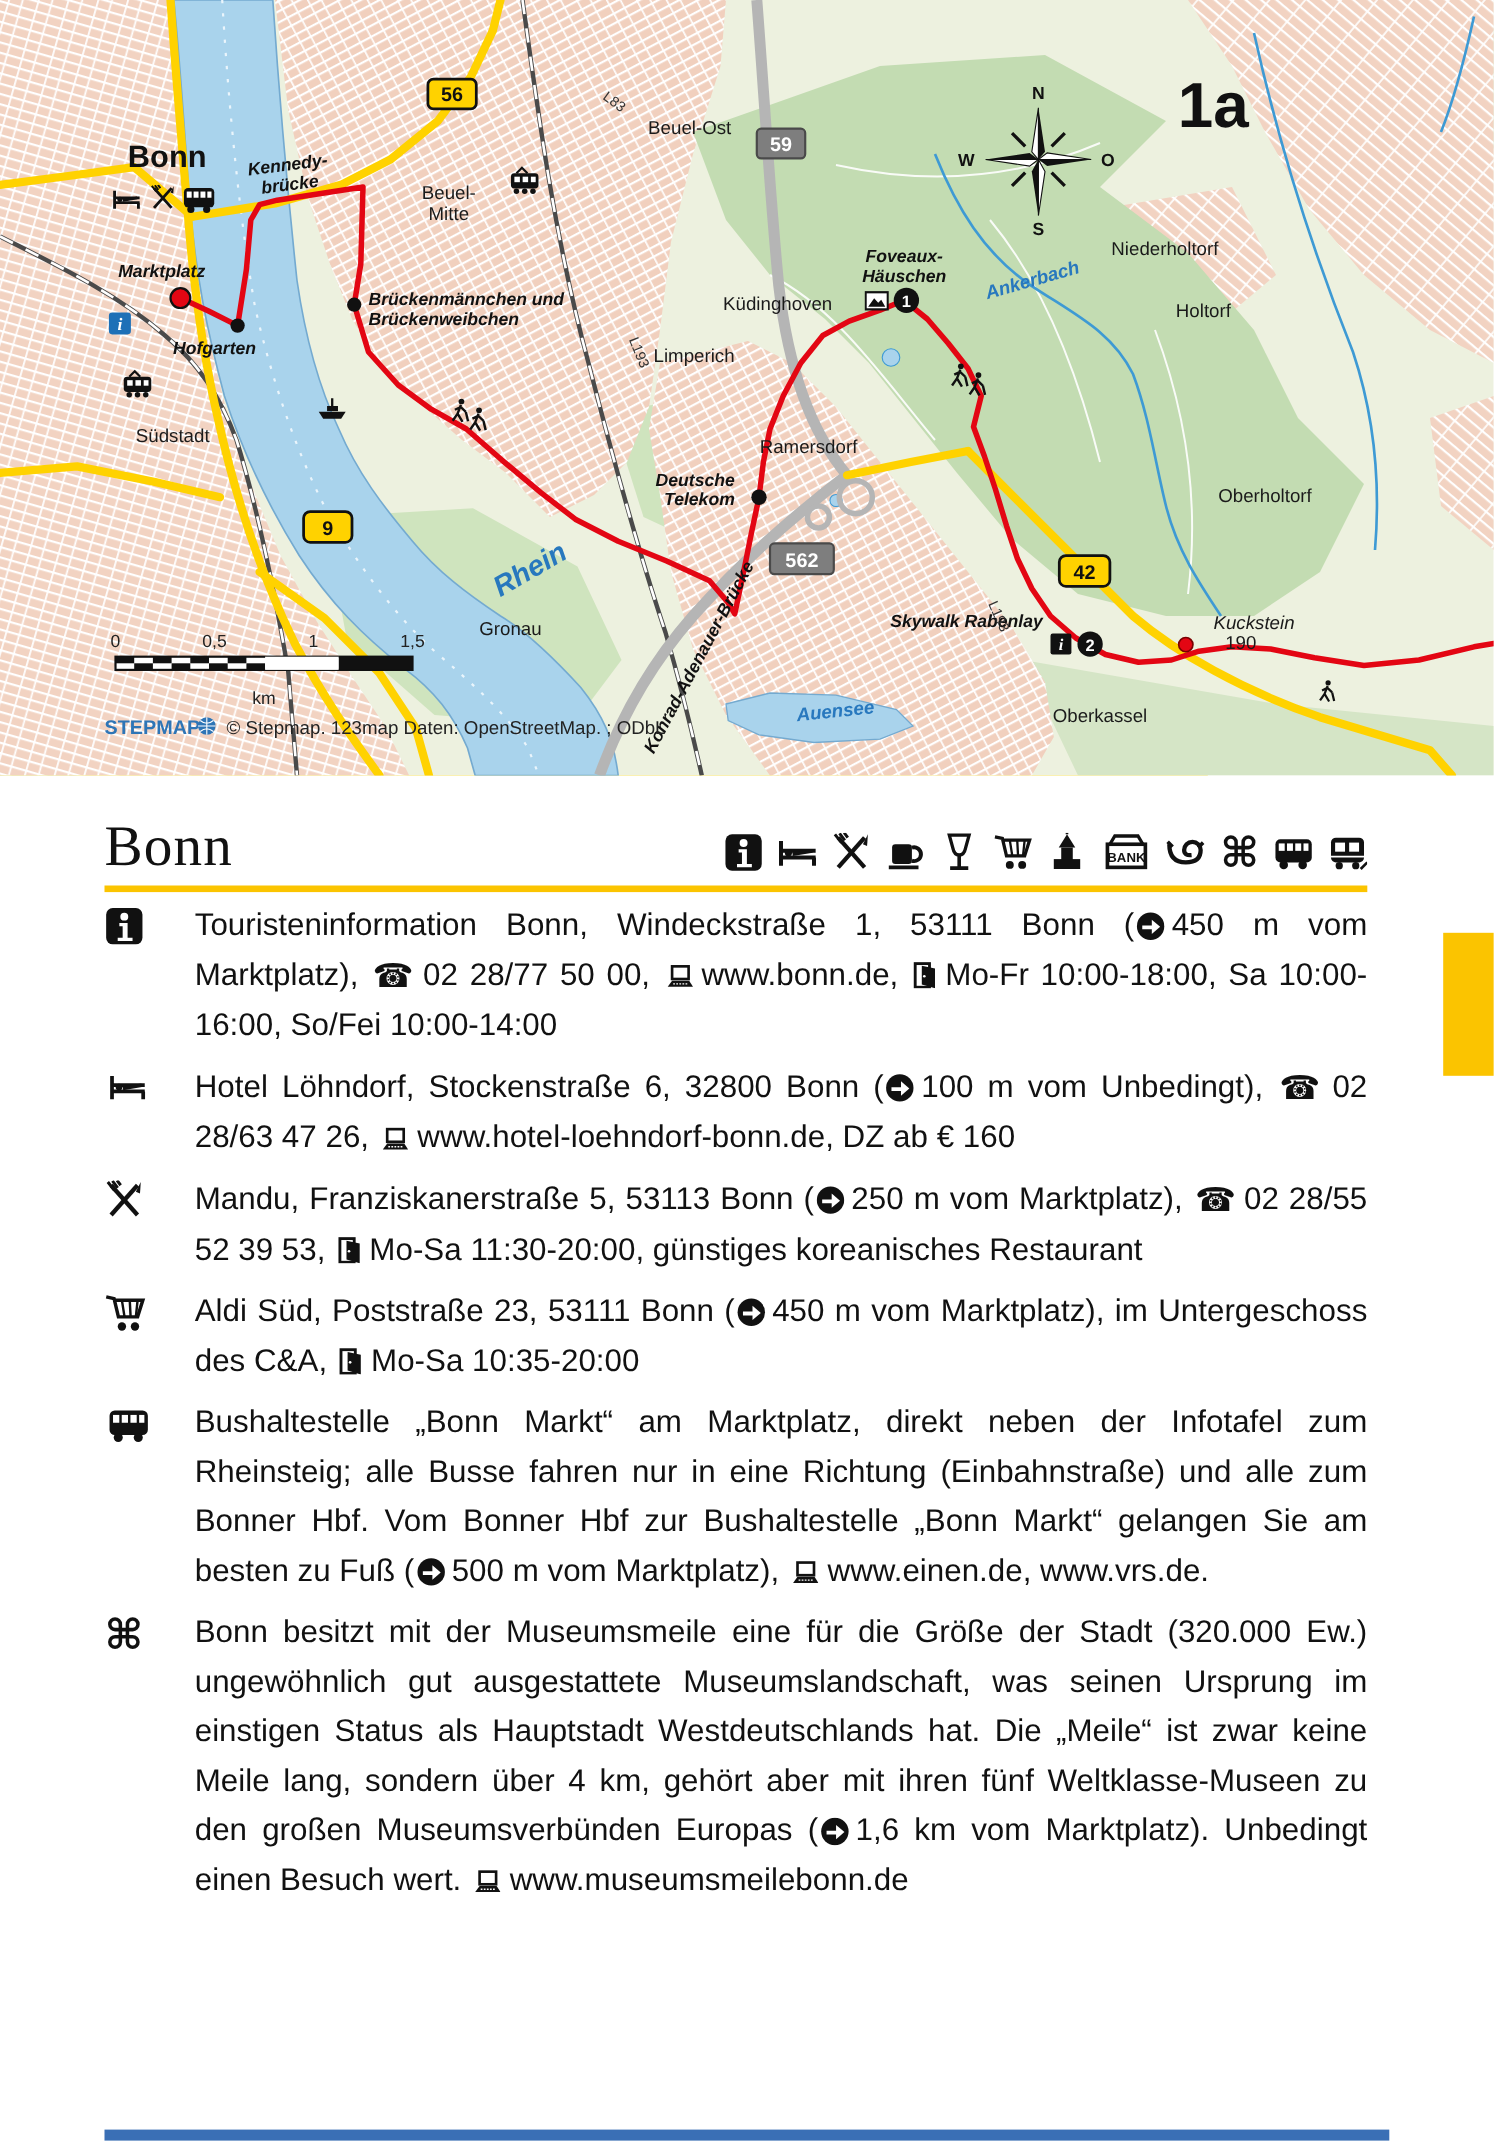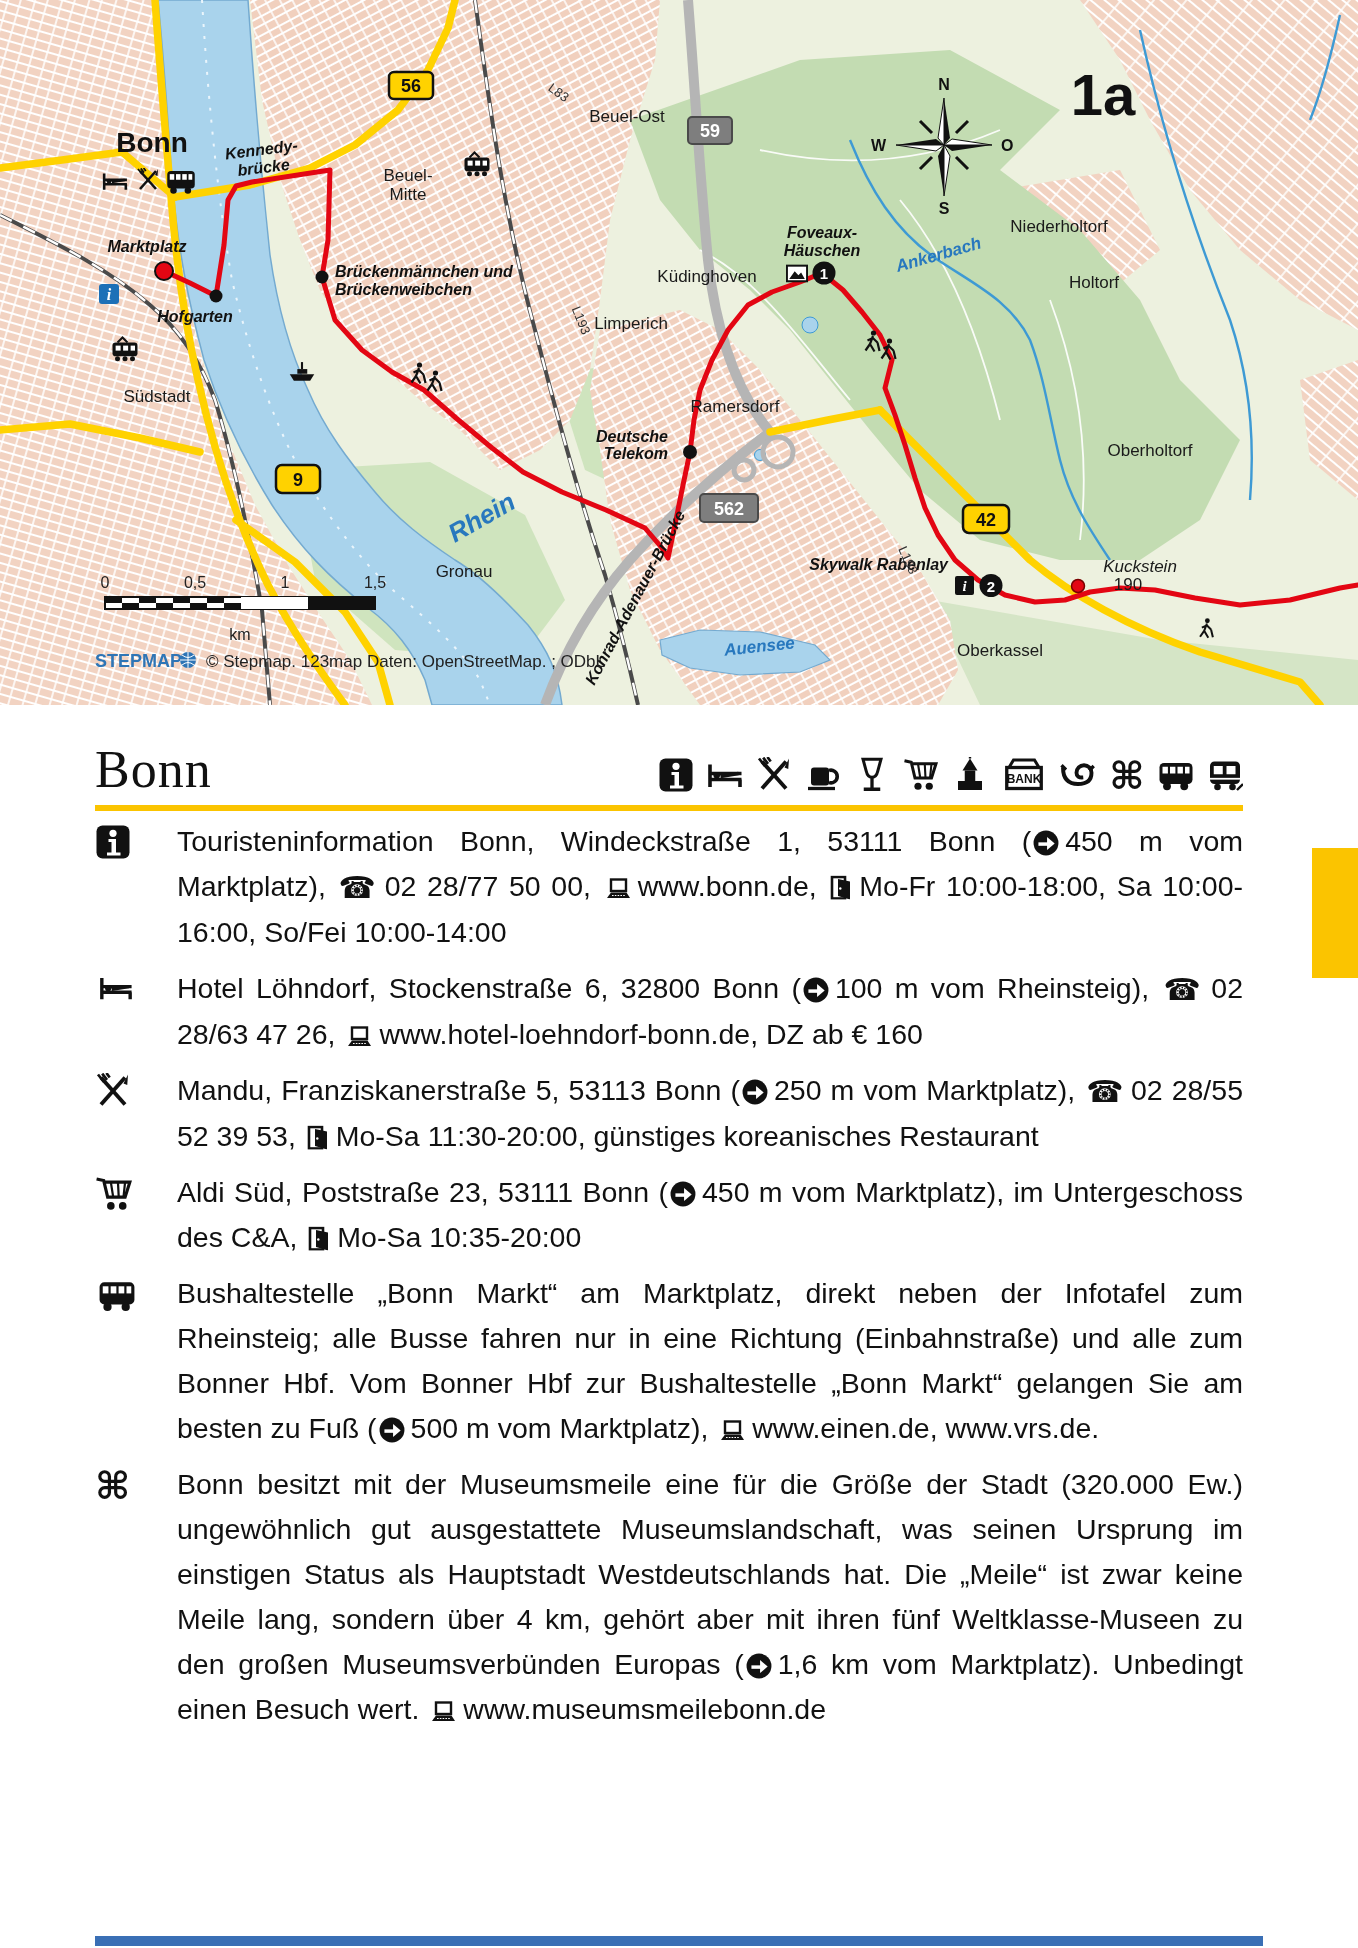--- a/index.html
+++ b/index.html
@@ -7,21 +7,21 @@
        font-family:"Liberation Sans",sans-serif;color:#111;}
   .map-wrap{position:relative;width:1098px;height:705px;background:#fde047;}
   .map-wrap svg{display:block;}
 
   
   .content{position:relative;padding:38px 115px 0 95px;}
   .hdr{display:flex;align-items:flex-end;justify-content:space-between;}
   .hdr h1{margin:0;font-family:"Liberation Serif",serif;font-weight:normal;
           font-size:52px;line-height:54px;letter-spacing:1px;}
   .hdr-icons{display:flex;align-items:flex-end;gap:13px;padding-bottom:4px;}
-  .hdr-icons .hic{width:36px;height:36px;display:flex;align-items:flex-start;justify-content:center;}
+  .hdr-icons .hic{width:36px;height:36px;display:flex;align-items:center;justify-content:center;}
   .hdr-icons svg{width:36px;height:36px;}
   .rule{height:6px;background:#FBC400;margin-top:8px;}
 
   .entries{margin-top:8px;}
   .entry{display:grid;grid-template-columns:82px 1066px;margin-bottom:11px;}
   .entry .eicon{padding-top:5px;display:flex;justify-content:flex-start;}
   .entry .eicon svg{width:42px;height:38px;}
   .entry .etext{font-size:28.5px;line-height:45px;text-align:justify;}
   .cmd-glyph{font-family:"DejaVu Sans",sans-serif;font-size:38px;line-height:38px;font-weight:bold;}
 
@@ -475,21 +475,21 @@
 
     <div class="entry">
       <div class="eicon">
           <svg viewBox="0 0 24 24" style="width:42px;height:34px;">
             <use href="#i-bed"></use>
           </svg>
         </div>
       <div class="etext">
         <span>Hotel Löhndorf, Stockenstraße 6, 32800 Bonn (</span><span class="ii"><svg width="26" height="26" viewBox="0 0 24 24">
               <use href="#i-dist"></use>
-            </svg></span><span>100 m vom Rheinsteig), </span><span class="ii-char">☎</span><span>02 28/63 47 26, </span><span class="ii"><svg width="28" height="24" viewBox="0 0 24 24">
+            </svg></span><span>100 m vom Unbedingt), </span><span class="ii-char">☎</span><span>02 28/63 47 26, </span><span class="ii"><svg width="28" height="24" viewBox="0 0 24 24">
               <use href="#i-laptop"></use>
             </svg></span><span>www.hotel-loehndorf-bonn.de, DZ ab € 160</span>
       </div>
     </div>
 
     <div class="entry">
       <div class="eicon">
           <svg viewBox="0 0 24 24" style="width:36px;height:36px;">
             <use href="#i-cutlery"></use>
           </svg>

